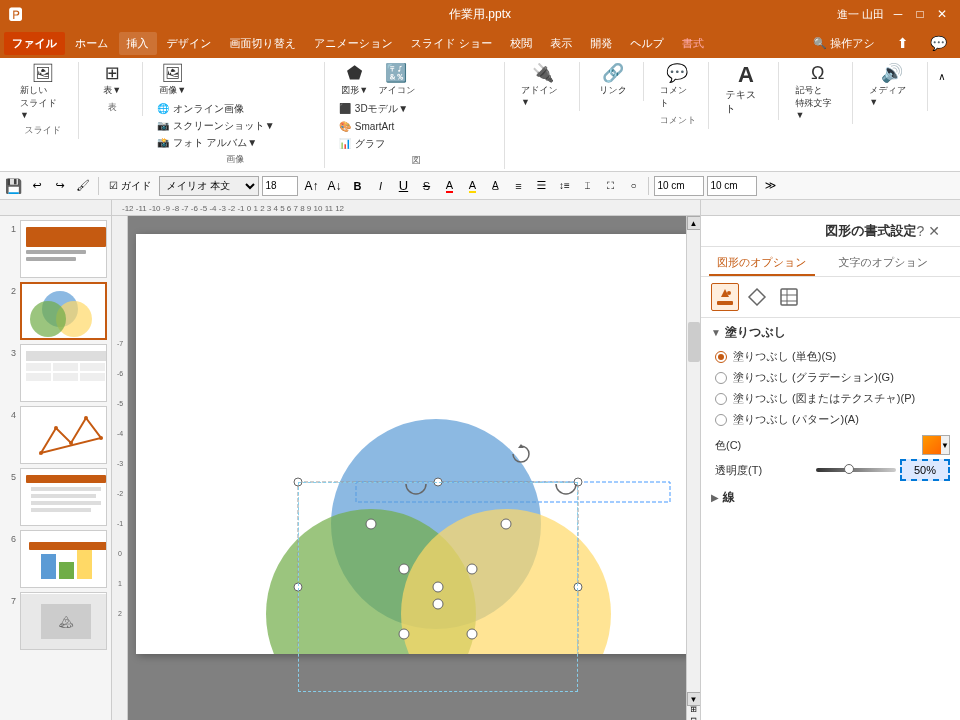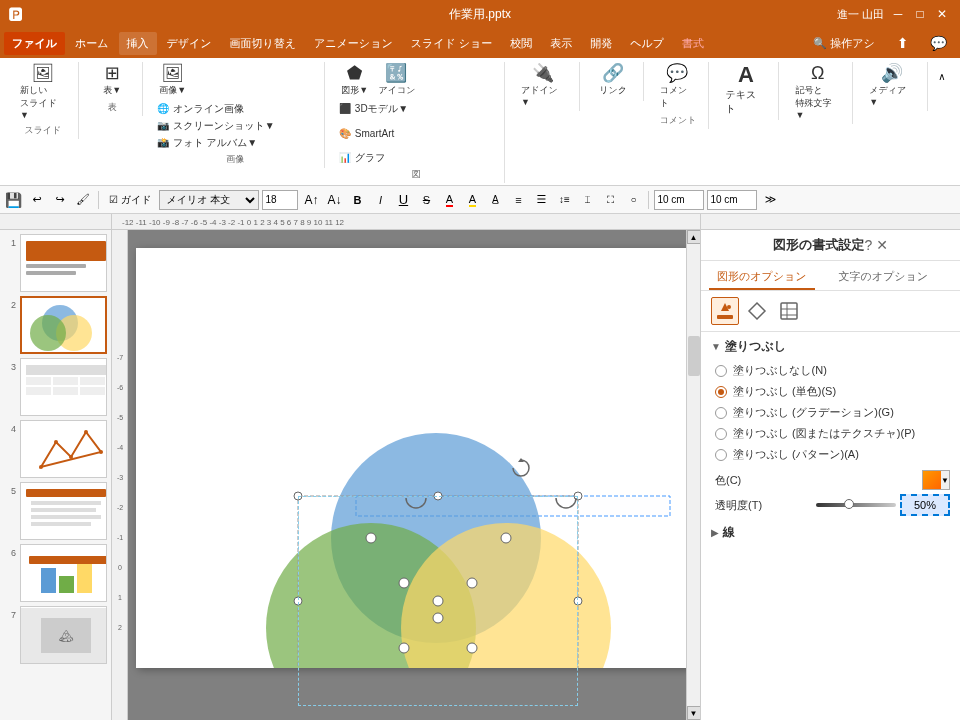--- a/index.html
+++ b/index.html
@@ -184,21 +184,21 @@
     .right-panel {
       width: 260px;
       background: white;
       border-left: 1px solid #ccc;
       display: flex;
       flex-direction: column;
     }
     .panel-header {
       display: flex;
       align-items: center;
-      justify-content: center;
+      justify-content: flex-end;
       padding: 6px 20px;
       border-bottom: 1px solid #e0e0e0;
     }
     .panel-title {
       font-size: 13px;
       font-weight: bold;
       color: #333;
     }
     .panel-close {
       cursor: pointer;
@@ -434,21 +434,21 @@
     <div class="ribbon-group">
       <div class="ribbon-group-items">
         <div class="ribbon-btn">
           <div class="ribbon-btn-icon">⬟</div>
           <span style="font-size:9px;">図形▼</span>
         </div>
         <div class="ribbon-btn">
           <div class="ribbon-btn-icon">🔣</div>
           <span style="font-size:9px;">アイコン</span>
         </div>
-        <div style="display:flex;flex-direction:column;gap:10px;">
+        <div style="display:flex;flex-direction:column;gap:3px;">
           <div class="ribbon-btn-small">⬛ 3Dモデル▼</div>
           <div class="ribbon-btn-small">🎨 SmartArt</div>
           <div class="ribbon-btn-small">📊 グラフ</div>
         </div>
       </div>
       <div class="ribbon-group-label">図</div>
     </div>
 
     <div class="ribbon-group">
       <div class="ribbon-group-items">
@@ -797,24 +797,20 @@
       </div>
 
       <div style="flex:1;overflow-y:auto;padding:6px 10px 10px;">
 
         <div class="section-header">
           <span class="section-arrow">▼</span>
           <span class="section-title">塗りつぶし</span>
         </div>
 
         <div class="option-row">
-          <div class="radio-btn"></div>
-          <span class="option-label">塗りつぶしなし(N)</span>
-        </div>
-        <div class="option-row">
           <div class="radio-btn checked">
             <div class="radio-dot"></div>
           </div>
           <span class="option-label">塗りつぶし (単色)(S)</span>
         </div>
         <div class="option-row">
           <div class="radio-btn"></div>
           <span class="option-label">塗りつぶし (グラデーション)(G)</span>
         </div>
         <div class="option-row">

